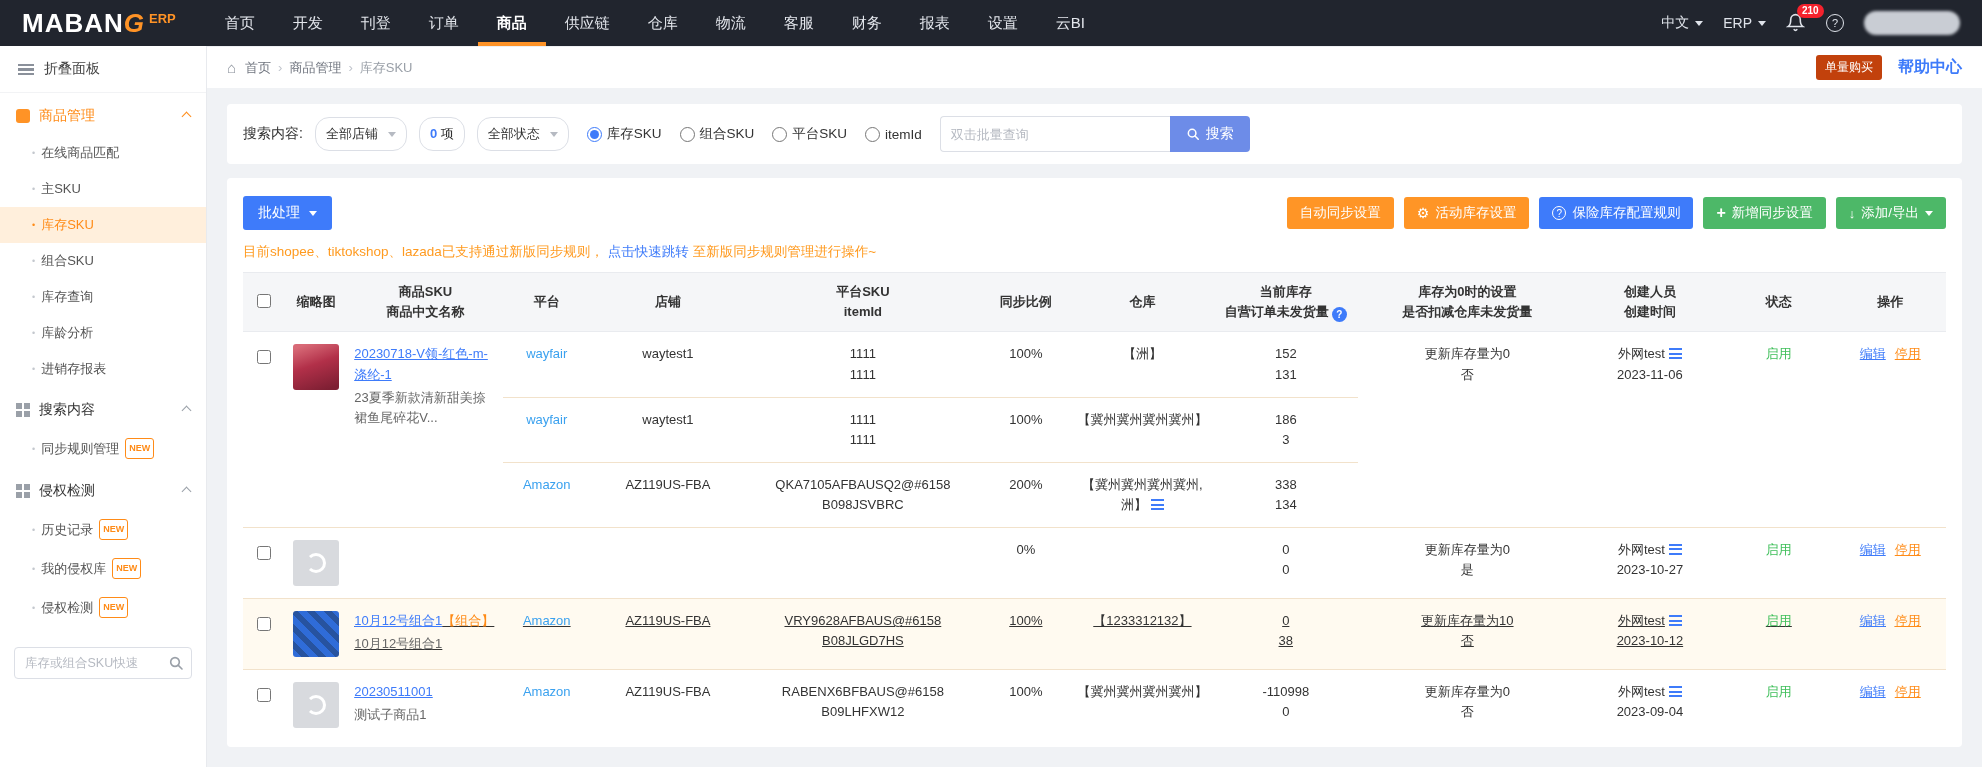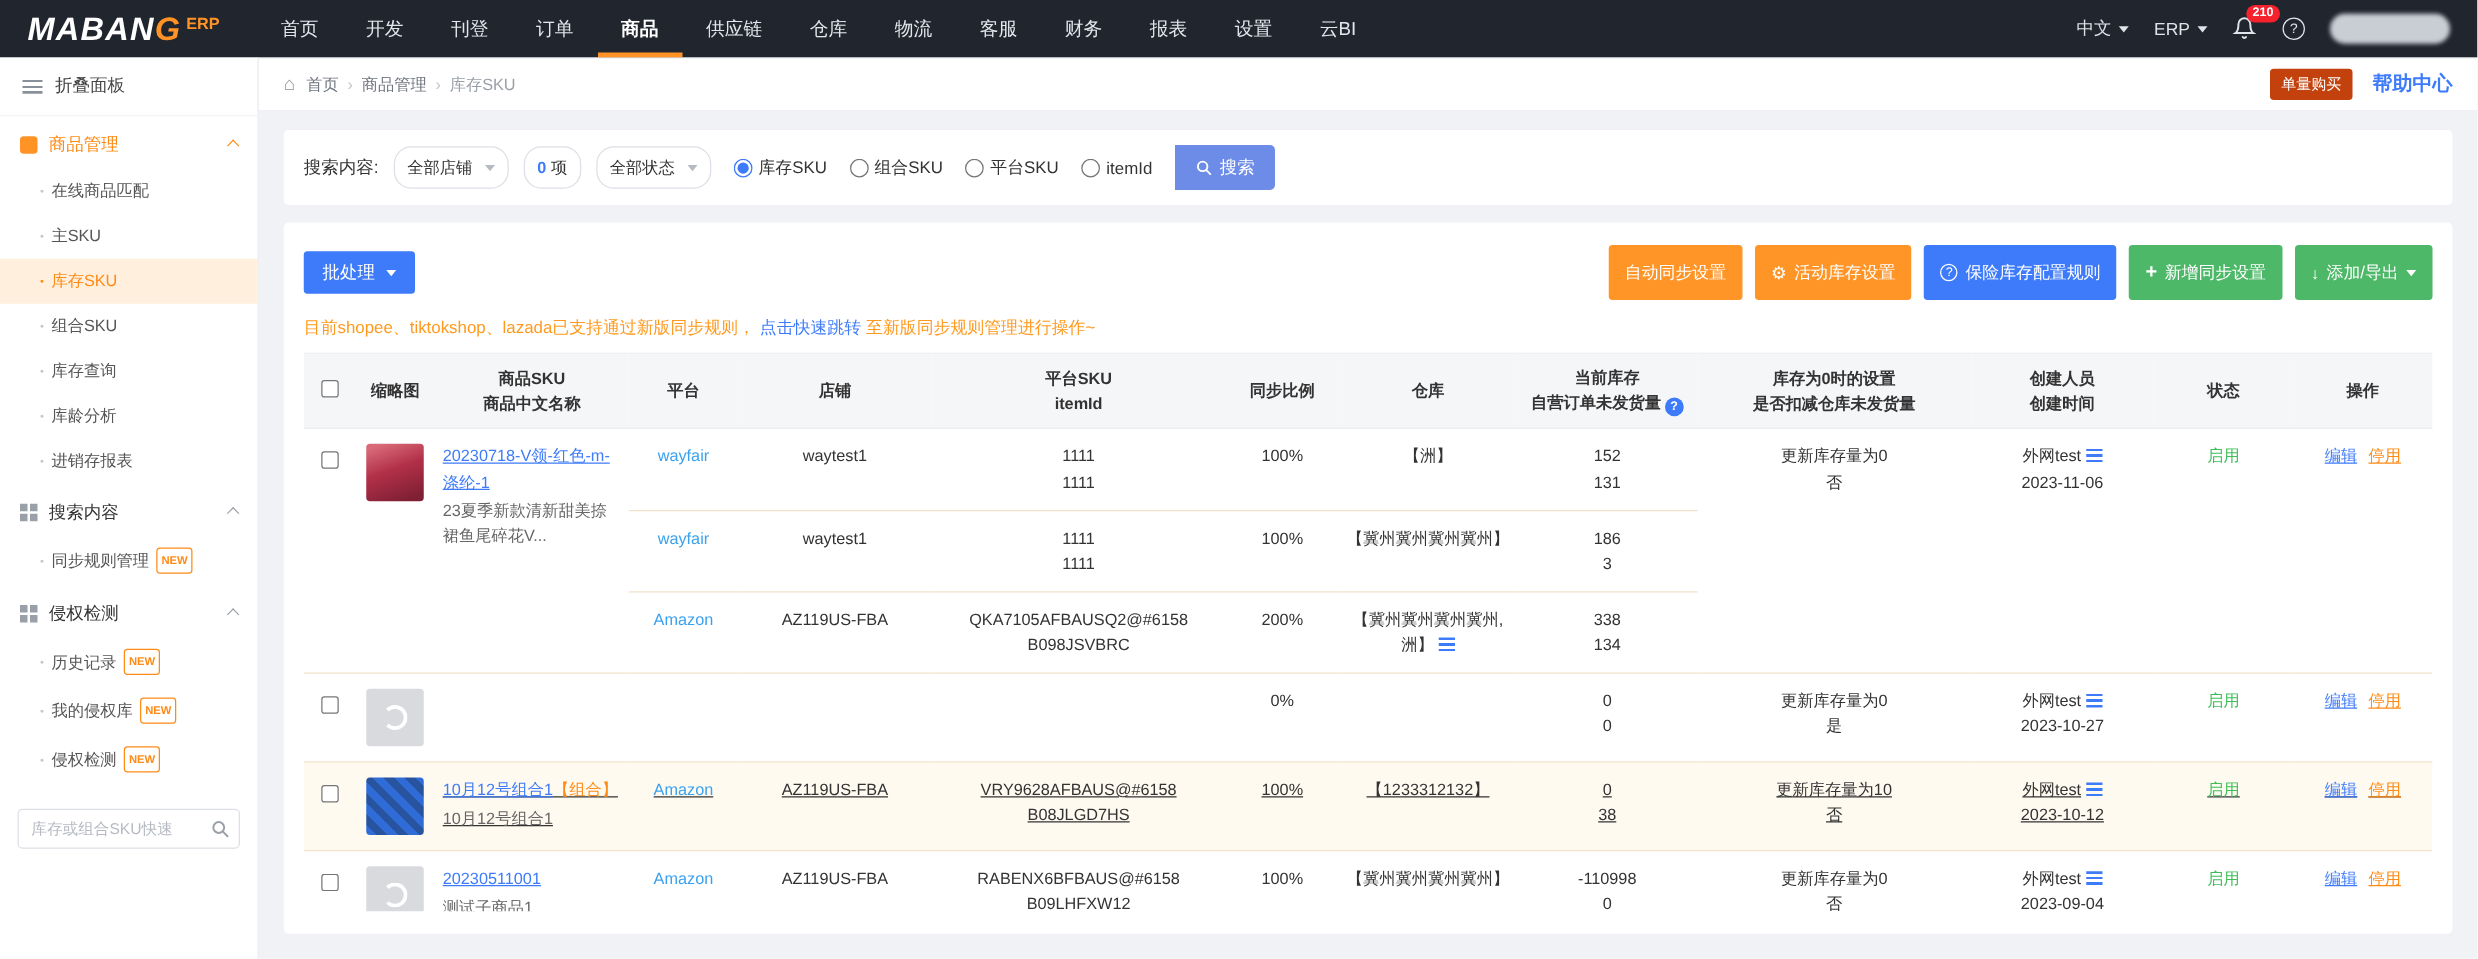--- a/index.html
+++ b/index.html
@@ -5,21 +5,21 @@
   * { box-sizing: border-box; }
   html,body { margin:0; padding:0; }
   body {
     width:1982px; height:767px; overflow:hidden;
     font-family:"Liberation Sans","DejaVu Sans",sans-serif;
     background:#f0f2f5; color:#333;
   }
   
   .topnav { height:46px; background:#21252e; display:flex; align-items:center; padding:0 22px; color:#dfe3ea; }
   .logo { display:flex; align-items:flex-start; cursor:pointer; }
-  .logo-main { font-size:26px; font-weight:bold; font-style:italic; color:#fff; letter-spacing:1px; line-height:1; }
+  .logo-main { font-size:26px; font-weight:bold; color:#fff; letter-spacing:1px; line-height:1; }
   .logo-g { font-size:26px; font-weight:bold; font-style:italic; color:#ff9326; line-height:1; }
   .logo-erp { color:#ff9326; font-size:13px; font-weight:bold; margin-left:5px; margin-top:1px; }
   .nav-menu { display:flex; margin-left:30px; height:46px; }
   .nav-item { padding:0 19px; display:flex; align-items:center; font-size:15px; cursor:pointer; height:100%; color:#e3e6ec; }
   .nav-item.active { color:#fff; font-weight:bold; box-shadow:inset 0 -4px 0 #ff9326; }
   .topnav-right { margin-left:auto; display:flex; align-items:center; gap:20px; font-size:14px; }
   .tn-select { display:flex; align-items:center; gap:6px; cursor:pointer; }
   .caret-down { display:inline-block; width:0; height:0; border:4px solid transparent; border-top:5px solid currentColor; transform:translateY(2px); }
   .bell-wrap { position:relative; cursor:pointer; width:20px; height:20px; }
   .bell-badge { position:absolute; top:-9px; left:11px; background:#f5222d; color:#fff; font-size:10px; line-height:12px; padding:1px 5px; border-radius:8px; font-weight:bold; }
@@ -81,21 +81,21 @@
   .radio input { accent-color:#3e7bfa; width:15px; height:15px; margin:0; cursor:pointer; }
   .query-wrap { display:flex; margin-left:6px; }
   .query-input { width:230px; height:36px; border:1px solid #dcdfe6; border-right:none; border-radius:4px 0 0 4px; padding:0 10px; font-size:13px; outline:none; }
   .query-input::placeholder { color:#b6bac2; }
   .search-btn { height:36px; background:#6d8ce8; color:#fff; border:none; border-radius:0 4px 4px 0; padding:0 16px; font-size:14px; display:flex; align-items:center; gap:6px; cursor:pointer; }
 
   .main-card { margin-top:14px; background:#fff; border-radius:4px; padding:18px 16px; flex:1; display:flex; flex-direction:column; overflow:hidden; }
   .toolbar { display:flex; align-items:center; flex-shrink:0; }
   .batch-btn { background:#3e7bfa; color:#fff; border:none; border-radius:3px; height:34px; padding:0 15px; font-size:14px; display:flex; align-items:center; gap:9px; cursor:pointer; }
   .toolbar-right { margin-left:auto; display:flex; gap:10px; }
-  .tb-btn { height:44px; border:none; border-radius:3px; color:#fff; font-size:13.5px; padding:0 13px; display:flex; align-items:center; gap:6px; cursor:pointer; }
+  .tb-btn { height:32px; border:none; border-radius:3px; color:#fff; font-size:13.5px; padding:0 13px; display:flex; align-items:center; gap:6px; cursor:pointer; }
   .tb-btn.orange { background:#ff9526; }
   .tb-btn.blue { background:#3e7bfa; }
   .tb-btn.green { background:#4db868; }
   .i-gear::before { content:"⚙"; font-size:14px; }
   .i-plus::before { content:"+"; font-size:16px; font-weight:bold; }
   .i-down::before { content:"↓"; font-size:13px; font-weight:bold; }
   .i-q { width:14px; height:14px; border:1px solid #fff; border-radius:50%; display:flex; align-items:center; justify-content:center; font-size:10px; }
   .i-q::before { content:"?"; }
 
   .notice { margin:13px 0 11px; font-size:13.5px; color:#ff9a1f; flex-shrink:0; }
@@ -286,20 +286,21 @@
             <label class="radio">
               <input type="radio" name="skutype" style="">
               <span>平台SKU</span>
             </label>
             <label class="radio">
               <input type="radio" name="skutype" style="">
               <span>itemId</span>
             </label>
           </div>
         <div class="query-wrap">
+          <input class="query-input" type="text" placeholder="双击批量查询" style="">
           <button class="search-btn">
             <svg width="14" height="14" viewBox="0 0 24 24" fill="none" stroke="#fff" stroke-width="2.6" stroke-linecap="round">
               <circle cx="10.5" cy="10.5" r="6.5"></circle>
                 <path d="M15.5 15.5 L21 21"></path>
             </svg>
             <span>搜索</span>
           </button>
         </div>
       </div>
 

